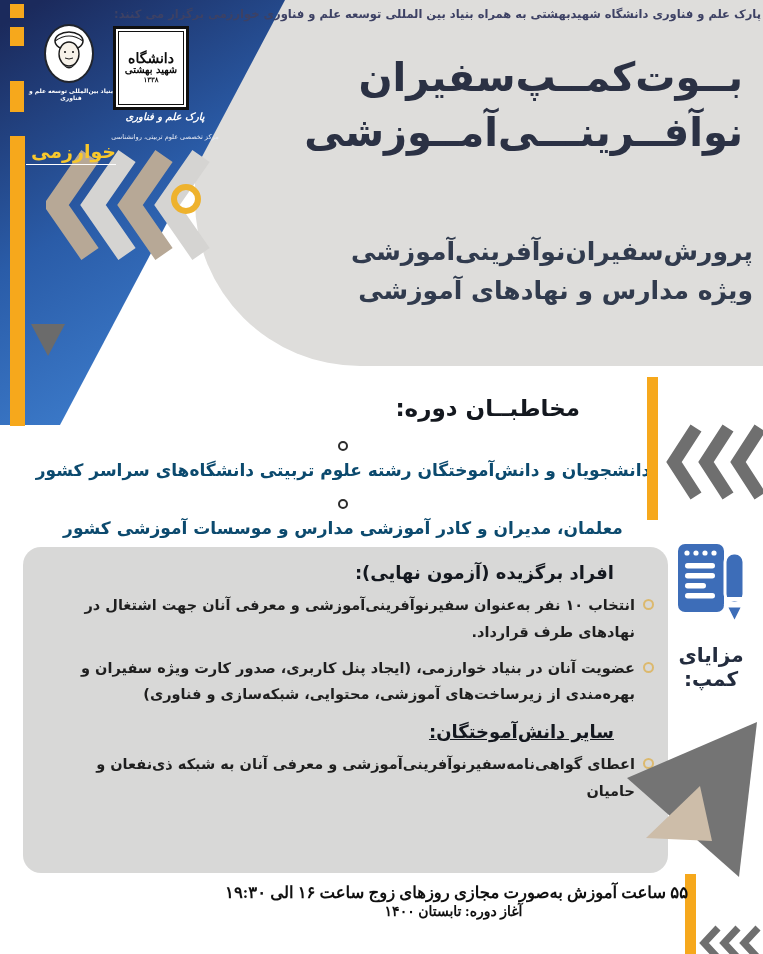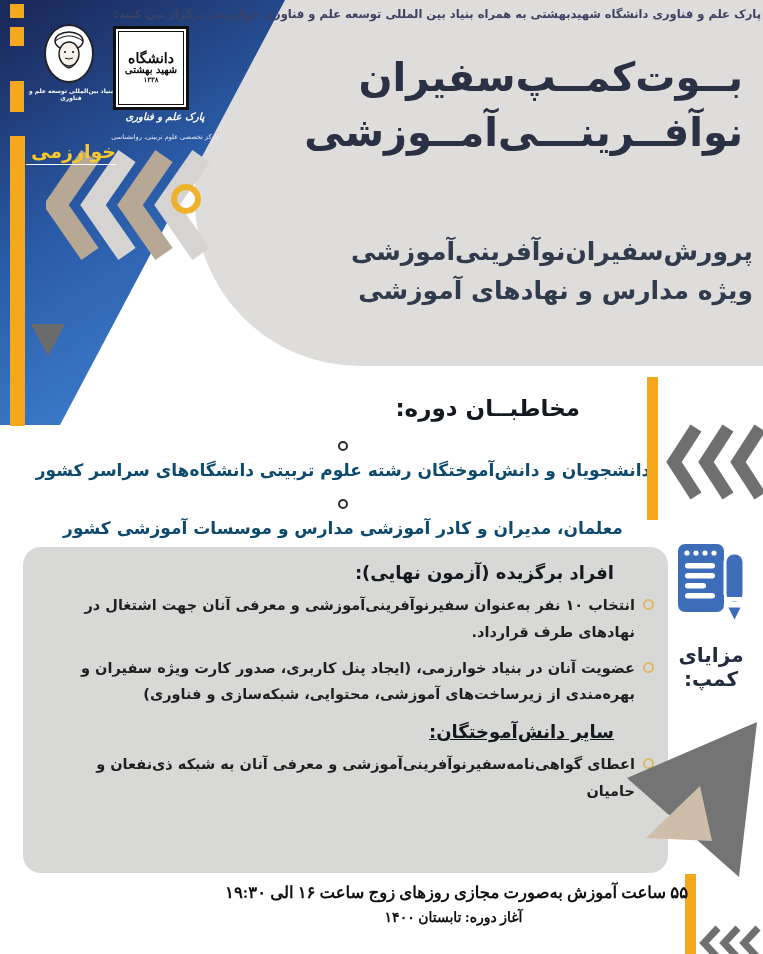--- a/index.html
+++ b/index.html
@@ -107,21 +107,21 @@
     flex:0 0 auto; width:11px; height:11px; margin-top:7px;
     border:2px solid #dcb96e; border-radius:50%;
   }
   .benefits-label {
     position:absolute; right:3px; top:643px; width:98px; text-align:center;
     color:#232c3e; font-size:20px; font-weight:bold;
   }
   
   .schedule { position:absolute; top:883px; right:75px; text-align:center;font-family:Liberation Serif, serif; }
   .sch1 { color:#101010; font-size:16.5px; font-weight:bold; white-space:nowrap; }
-  .sch2 { color:#101010; font-size:14px; font-weight:bold; margin-top:6px; margin-left:0; margin-right:6px; white-space:nowrap; }
+  .sch2 { color:#101010; font-size:14px; font-weight:bold; margin-left:0; margin-right:6px; white-space:nowrap; }
   svg { display:block; }
   .abs { position:absolute; }
 </style>
 </head>
 <body>
 
 <div class="poster">
 
   <div class="hero-gray"></div>
 

